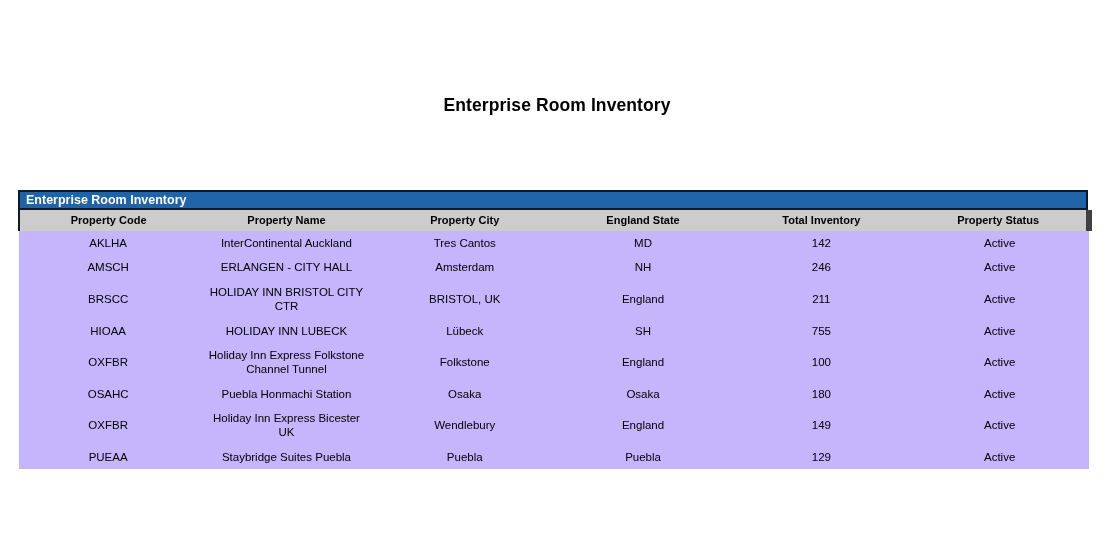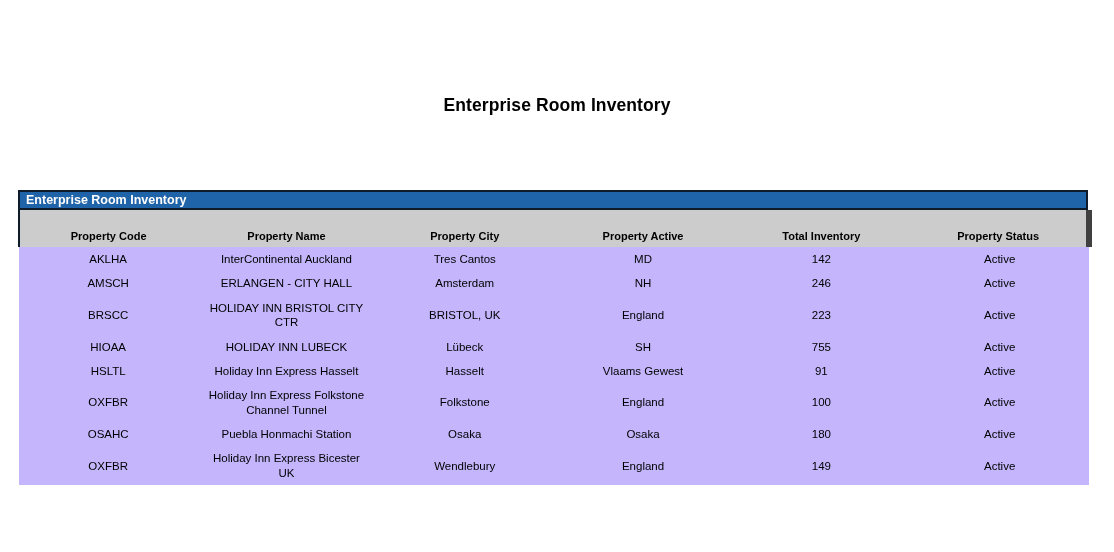--- a/index.html
+++ b/index.html
@@ -63,21 +63,21 @@
     width: 1070px;
     table-layout: fixed;
   }
   table.inv col { width: 178.3px; }
 
   thead th {
     background: #CCCCCC;
     font-size: 11px;
     font-weight: bold;
     text-align: center;
-    padding: 20px 2px 5px 2px;
+    padding: 4px 2px 5px 2px;
     height: 19px;
     box-sizing: border-box;
     border: none;
     color: #000000;
   }
   thead th:first-child {
     border-left: 2px solid #0D1B2A;
   }
   thead th:last-child {
     border-right: 6px solid #404040;
@@ -112,21 +112,21 @@
         <col>
         <col>
         <col>
         <col>
     </colgroup>
     <thead>
       <tr>
         <th>Property Code</th>
         <th>Property Name</th>
         <th>Property City</th>
-        <th>Property Active</th>
+        <th>England State</th>
         <th>Total Inventory</th>
         <th>Property Status</th>
       </tr>
     </thead>
     <tbody id="inv-body">
         <tr>
           <td>AKLHA</td>
           <td>InterContinental Auckland</td>
           <td>Tres Cantos</td>
           <td>MD</td>
@@ -139,37 +139,29 @@
           <td>Amsterdam</td>
           <td>NH</td>
           <td>246</td>
           <td>Active</td>
         </tr>
         <tr>
           <td>BRSCC</td>
           <td>HOLIDAY INN BRISTOL CITY CTR</td>
           <td>BRISTOL, UK</td>
           <td>England</td>
-          <td>223</td>
+          <td>211</td>
           <td>Active</td>
         </tr>
         <tr>
           <td>HIOAA</td>
           <td>HOLIDAY INN LUBECK</td>
           <td>Lübeck</td>
           <td>SH</td>
           <td>755</td>
-          <td>Active</td>
-        </tr>
-        <tr>
-          <td>HSLTL</td>
-          <td>Holiday Inn Express Hasselt</td>
-          <td>Hasselt</td>
-          <td>Vlaams Gewest</td>
-          <td>91</td>
           <td>Active</td>
         </tr>
         <tr>
           <td>OXFBR</td>
           <td>Holiday Inn Express Folkstone Channel Tunnel</td>
           <td>Folkstone</td>
           <td>England</td>
           <td>100</td>
           <td>Active</td>
         </tr>
@@ -182,16 +174,24 @@
           <td>Active</td>
         </tr>
         <tr>
           <td>OXFBR</td>
           <td>Holiday Inn Express Bicester UK</td>
           <td>Wendlebury</td>
           <td>England</td>
           <td>149</td>
           <td>Active</td>
         </tr>
+        <tr>
+          <td>PUEAA</td>
+          <td>Staybridge Suites Puebla</td>
+          <td>Puebla</td>
+          <td>Puebla</td>
+          <td>129</td>
+          <td>Active</td>
+        </tr>
       </tbody>
   </table>
 
 </div>
 
 </body></html>

